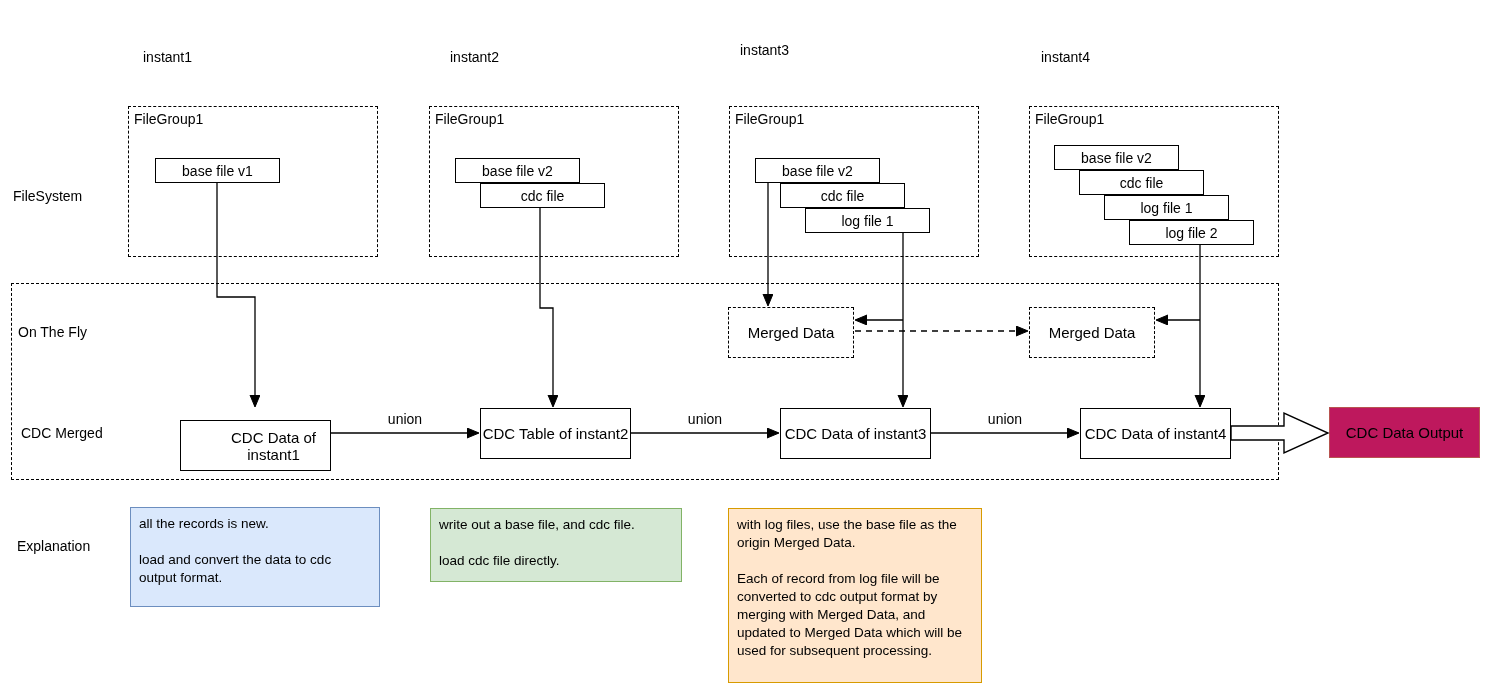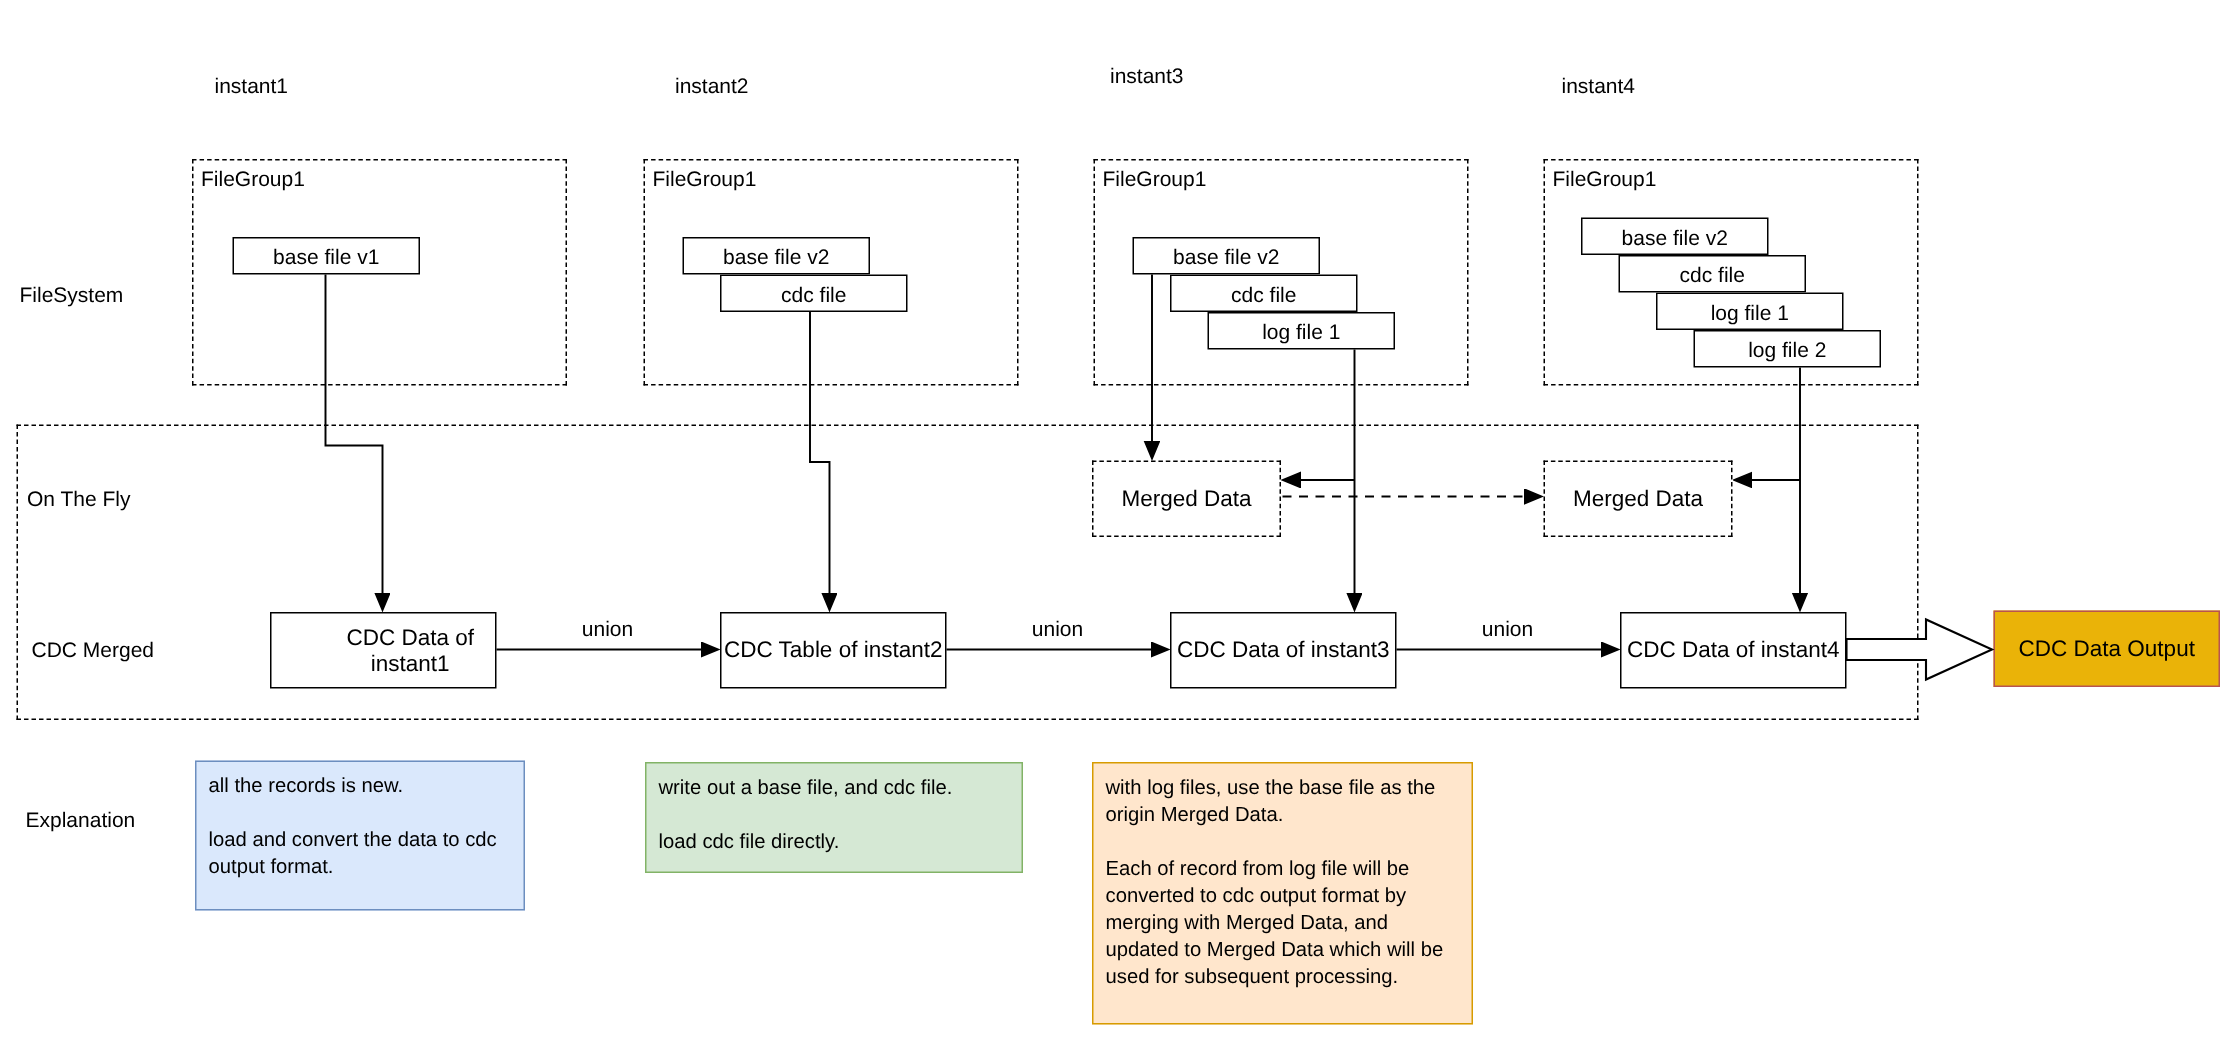--- a/index.html
+++ b/index.html
@@ -82,32 +82,32 @@
   <div class="abs filebox" style="left:1054px; top:145px;">base file v2</div>
   <div class="abs filebox" style="left:1079px; top:170px;">cdc file</div>
   <div class="abs filebox" style="left:1104px; top:195px;">log file 1</div>
   <div class="abs filebox" style="left:1129px; top:220px;">log file 2</div>
 
   <div class="abs outer-dashed" style="left:11px; top:283px; width:1268px; height:197px;"></div>
 
   <div class="abs merged" style="left:728px; top:307px;">Merged Data</div>
   <div class="abs merged" style="left:1029px; top:307px;">Merged Data</div>
 
-  <div class="abs cdcbox" style="left:180px; top:408px;padding-left:36px;">CDC Data of instant1</div>
+  <div class="abs cdcbox" style="left:180px; top:420px;padding-left:36px;">CDC Data of instant1</div>
   <div class="abs cdcbox" style="left:480px; top:408px;">CDC Table of instant2</div>
   <div class="abs cdcbox" style="left:780px; top:408px;">CDC Data of instant3</div>
   <div class="abs cdcbox" style="left:1080px; top:408px;">CDC Data of instant4</div>
 
   <div class="abs union" style="left:375px; top:411px;">union</div>
   <div class="abs union" style="left:675px; top:411px;">union</div>
   <div class="abs union" style="left:975px; top:411px;">union</div>
 
-  <div class="abs outputbox" style="left: 1329px; top: 407px; background: #eab308; border-color: rgb(184, 84, 80);">CDC Data Output</div>
+  <div class="abs outputbox" style="left: 1329px; top: 407px; background: #be185d; border-color: rgb(184, 84, 80);">CDC Data Output</div>
 
-  <div class="abs explain" style="left: 130px; top: 507px; width: 220px; height: 100px; background: rgb(218, 232, 252); border-color: rgb(108, 142, 191);">all the records is new.
+  <div class="abs explain" style="left: 130px; top: 507px; width: 250px; height: 100px; background: rgb(218, 232, 252); border-color: rgb(108, 142, 191);">all the records is new.
 
 load and convert the data to cdc output format.</div>
   <div class="abs explain" style="left: 430px; top: 508px; width: 252px; height: 74px; background: rgb(213, 232, 212); border-color: rgb(130, 179, 102);">write out a base file, and cdc file.
 
 load cdc file directly.</div>
   <div class="abs explain" style="left: 728px; top: 508px; width: 254px; height: 175px; background: rgb(255, 230, 204); border-color: rgb(215, 155, 0);">with log files, use the base file as the origin Merged Data.
 
 Each of record from log file will be converted to cdc output format by merging with Merged Data, and updated to Merged Data which will be used for subsequent processing.</div>
 
   <svg class="wires" width="1491" height="694" viewBox="0 0 1491 694">

